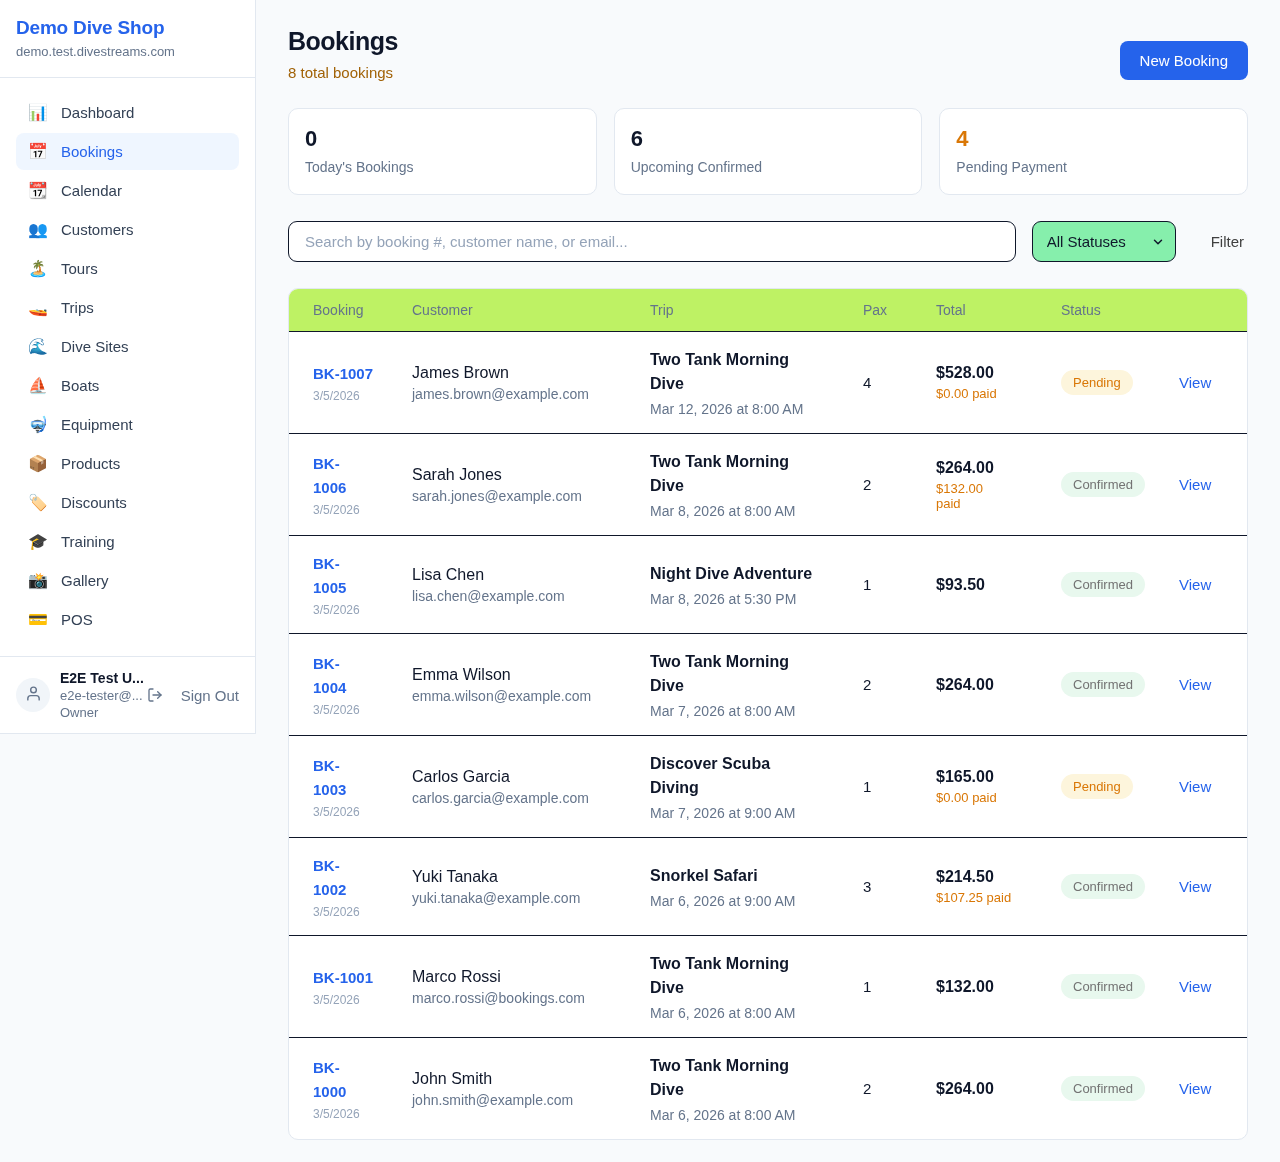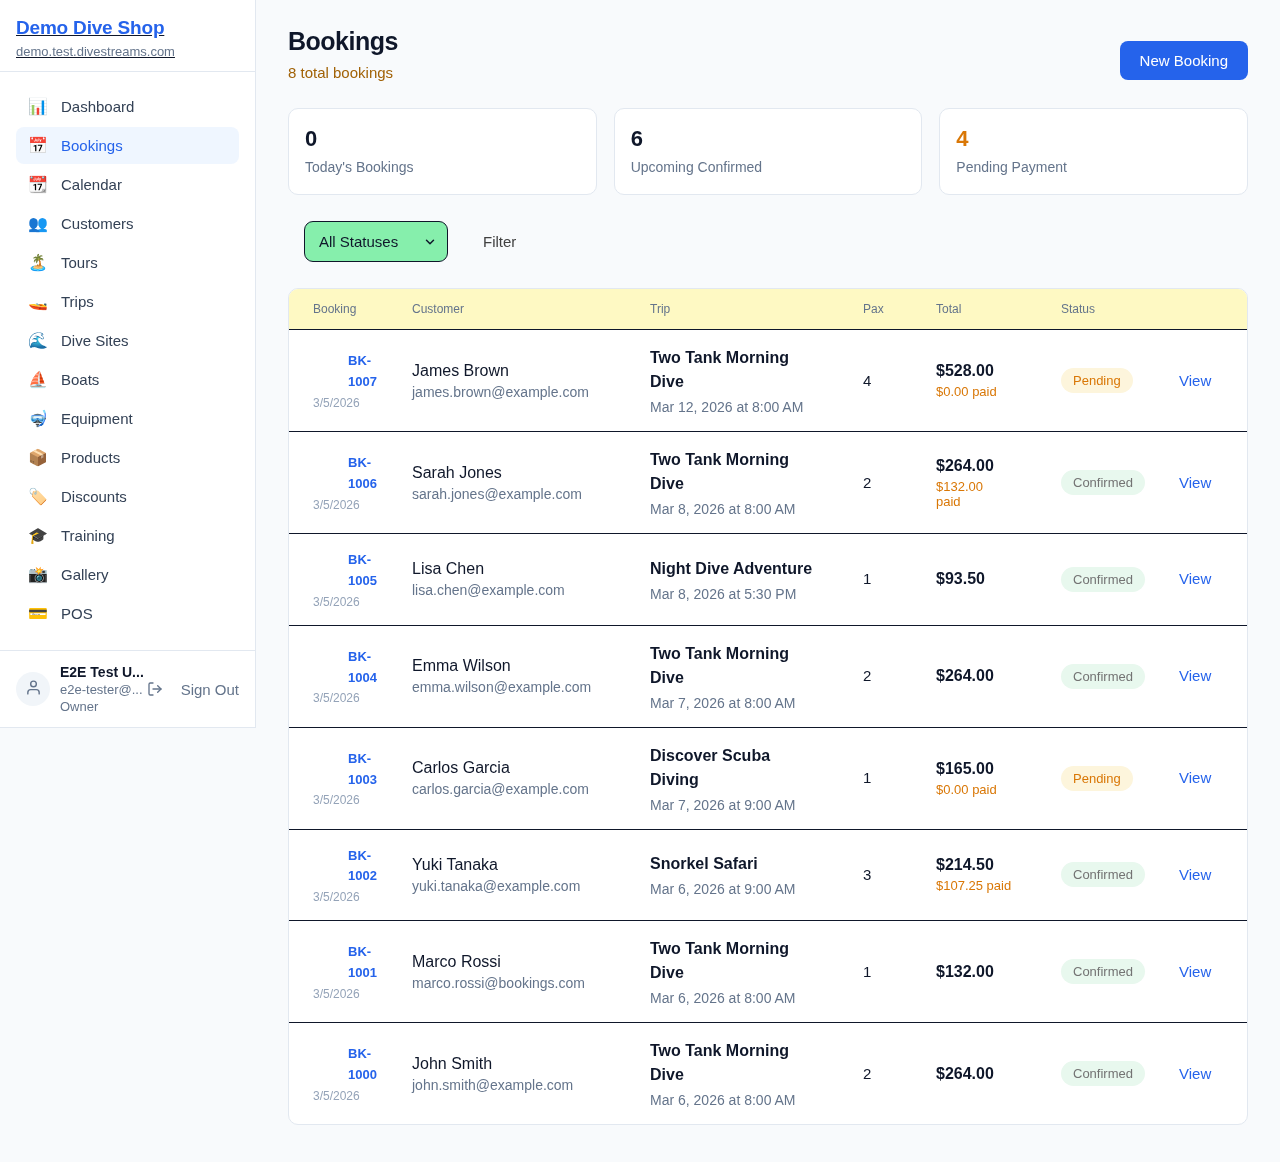--- a/index.html
+++ b/index.html
@@ -10,21 +10,21 @@
     color:#0f172a;
     overflow-x:hidden;
   }
   
   .sidebar {
     position:absolute; left:0; top:0; width:256px;
     background:#ffffff;
     border-right:1px solid #e2e8f0;
     border-bottom:1px solid #e2e8f0;
   }
-  .sidebar-header { padding:17px 16px 12px; border-bottom:1px solid #e2e8f0;text-decoration:underline; }
+  .sidebar-header { padding:17px 16px 18px; border-bottom:1px solid #e2e8f0; }
   .shop-name { font-size:19px; font-weight:700; color:#2563eb; letter-spacing:-0.01em; }
   .shop-domain { font-size:13px; color:#64748b; margin-top:5px; }
   .nav { padding:16px 16px 8px; }
   .nav-item {
     display:flex; align-items:center; gap:13px;
     padding:10px 12px; border-radius:8px;
     font-size:15px; color:#334155; cursor:pointer; margin-bottom:2px;
   }
   .nav-item.active { background:#eff6ff; color:#2563eb; font-weight:500; }
   .nav-icon { font-size:16px; width:20px; text-align:center; line-height:1; }
@@ -81,30 +81,30 @@
     background:none; border:none; font-size:15px; font-family:inherit;
     color:#404040; margin-left:31px; cursor:pointer; padding:8px 4px;
   }
   
   .table-card {
     margin-top:26px; background:#ffffff;
     border:1px solid #e2e8f0; border-radius:10px; overflow:hidden;
   }
   table { width:100%; border-collapse:collapse; }
   thead th {
-    background:#fef9c3; text-align:left; font-size:12px; font-weight:500;
+    background:#bef264; text-align:left; font-size:14px; font-weight:500;
     color:#64748b; padding:13px 12px; border-bottom:1px solid #0f172a;
   }
   th:first-child, td:first-child { padding-left:24px; }
   tbody td {
     padding:16px 12px; border-bottom:1px solid #0f172a;
     vertical-align:middle; height:68px;
   }
   tbody tr:last-child td { border-bottom:none; }
-  .bk-id { color:#2563eb; font-weight:700; font-size:13px; white-space:pre-line; line-height:1.6; text-decoration:none; display:inline-block;margin-left:35px; }
+  .bk-id { color:#2563eb; font-weight:700; font-size:15px; white-space:pre-line; line-height:1.6; text-decoration:none; display:inline-block; }
   .bk-date { color:#94a3b8; font-size:12px; margin-top:3px; }
   .cust-name { font-size:16px; color:#0f172a; }
   .cust-email { font-size:14px; color:#64748b; margin-top:4px; }
   .trip-name { font-size:16px; font-weight:600; color:#0f172a; white-space:pre-line; line-height:1.5; }
   .trip-date { font-size:14px; color:#64748b; margin-top:5px; }
   .pax-val { font-size:15px; color:#0f172a; }
   .total-val { font-size:16px; font-weight:700; color:#0f172a; }
   .paid-val { font-size:13px; color:#d97706; margin-top:4px; white-space:pre-line; }
   .badge {
     display:inline-block; padding:5px 12px; border-radius:9999px;
@@ -241,20 +241,21 @@
     <div class="stat-label">Upcoming Confirmed</div>
   </div>
 
   <div class="stat-card">
     <div class="stat-value" style="color: rgb(217, 119, 6);">4</div>
     <div class="stat-label">Pending Payment</div>
   </div>
 </div>
 
   <div class="filter-row">
+    <input class="search-input" type="text" placeholder="Search by booking #, customer name, or email..." style="">
     <div class="select-wrap">
       <select class="status-select"><option>All Statuses</option></select>
       <span class="chevron">
         <svg width="14" height="14" viewBox="0 0 24 24" fill="none" stroke="currentColor" stroke-width="2.5" stroke-linecap="round" stroke-linejoin="round">
             <polyline points="6 9 12 15 18 9"></polyline>
           </svg>
       </span>
     </div>
     <button class="filter-btn">Filter</button>
   </div>

